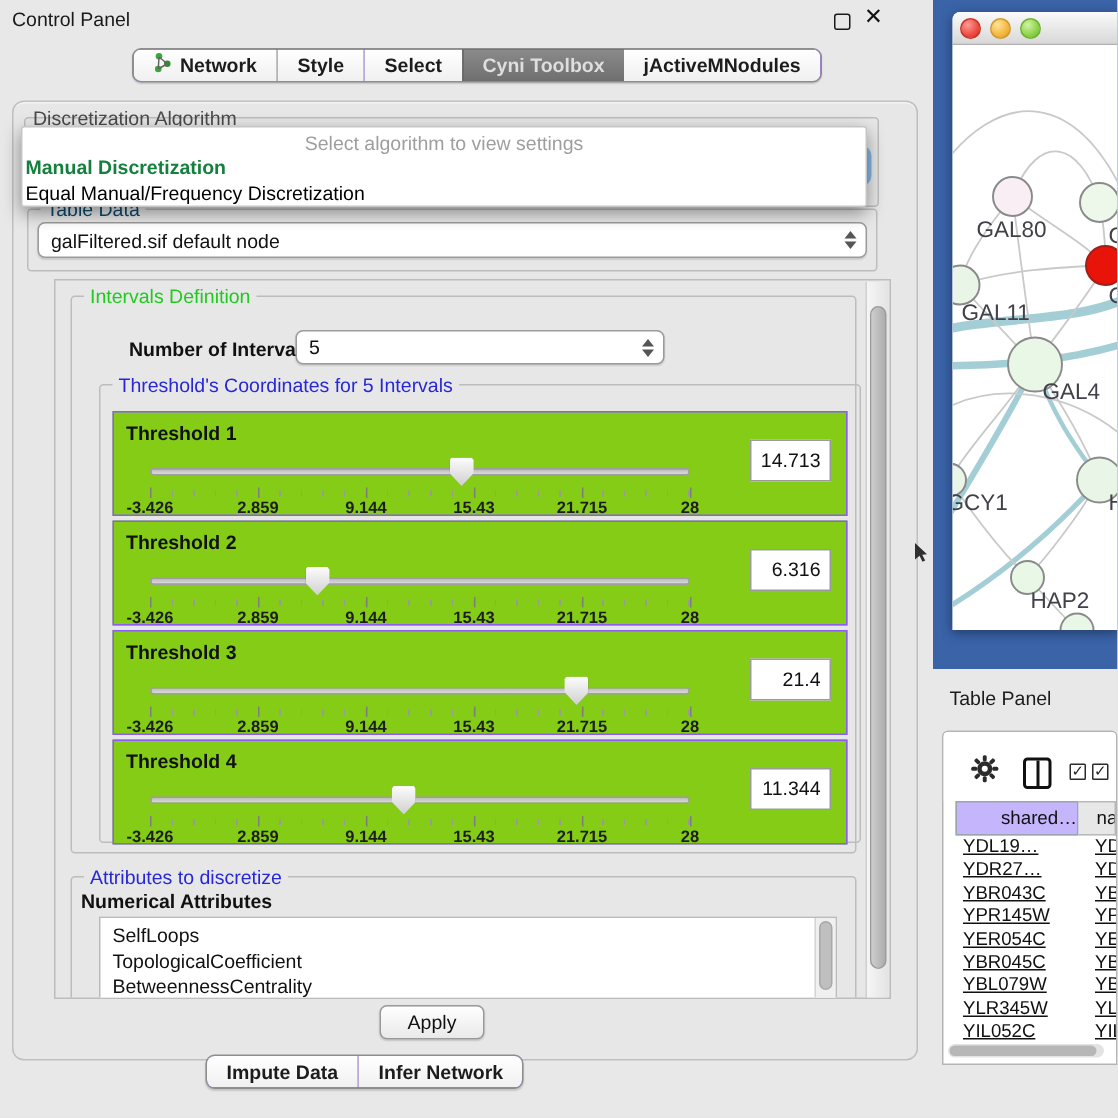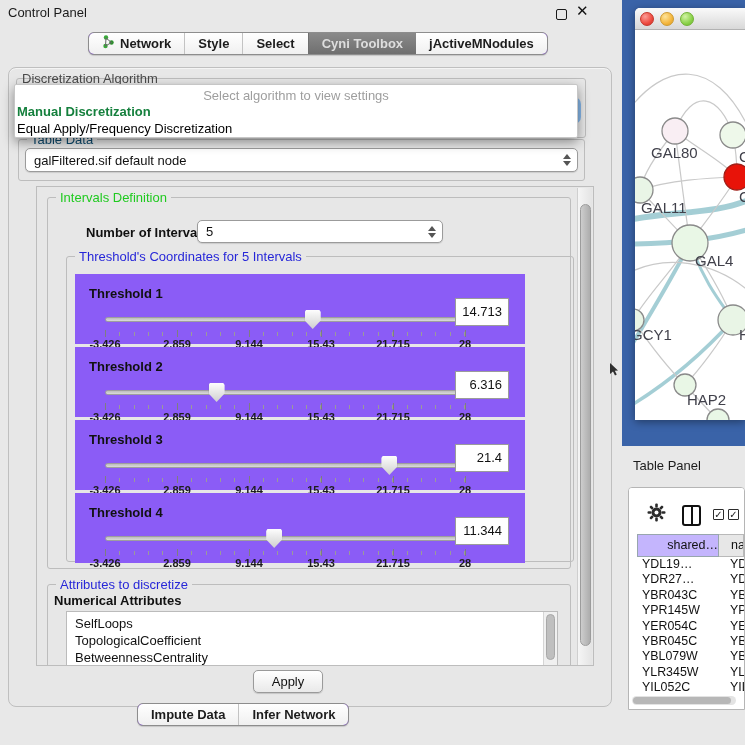--- a/index.html
+++ b/index.html
@@ -56,21 +56,21 @@
   
   .viewport { left:36px; top:186px; width:558px; height:480px; border:1px solid #bdbdbd; background:#e7e7e7; overflow:hidden; }
   .vscroll { position:absolute; right:1px; top:1px; width:15px; height:478px; background:linear-gradient(to right,#f5f5f5,#e4e4e4); border-left:1px solid #cfcfcf; }
   .vscroll .thumb { position:absolute; left:2px; top:16px; width:11px; height:442px; border-radius:6px; background:linear-gradient(to right,#cdcdcd,#adadad); border:1px solid #9c9c9c; }
 
   .interval-group { left:10px; top:10px; width:524px; height:372px; }
   .noi-label { left:38px; top:27px; font-size:13px; font-weight:bold; position:absolute; }
   .noi-combo { left:149px; top:22px; width:246px; height:23px; }
   .thr-group { left:18px; top:58px; width:508px; height:306px; }
 
-  .thr-panel { position:absolute; left:8px; width:450px; height:70px; background:#8b5cf6; border:6px solid #8b5cf6; }
+  .thr-panel { position:absolute; left:8px; width:490px; height:70px; background:#84cc16; border:1px solid #8b5cf6; }
   .thr-title { position:absolute; left:8px; top:6px; font-size:13px; font-weight:bold; }
   .sld { position:absolute; left:24px; top:30px; width:360px; height:36px; }
   .sld .track { position:absolute; left:0; right:0; top:7px; height:5px; border-radius:3px; background:linear-gradient(#bdbdbd,#dadada); border:1px solid #9e9e9e; }
   .sld .thumb { position:absolute; top:0; width:16px; height:19px; transform:translateX(-50%); background:linear-gradient(#fdfdfd,#cfcfcf); clip-path:polygon(8% 0,92% 0,100% 10%,100% 55%,50% 100%,0 55%,0 10%); filter:drop-shadow(0 0 1px #777); }
   .ticks-minor { position:absolute; left:0; right:0; top:22px; height:4px; background-image:repeating-linear-gradient(to right,#9a9a9a 0 1px,transparent 1px 14.36px); }
   .tmaj { position:absolute; top:20px; width:1px; height:7px; background:#7e7e7e; }
   .slabel { position:absolute; top:28px; transform:translateX(-50%); font-size:11px; font-weight:bold; color:#1d1d1d; white-space:nowrap; }
   .p0{left:0}.p1{left:20%}.p2{left:40%}.p3{left:60%}.p4{left:80%}.p5{left:100%}
   .valbox { position:absolute; right:10px; top:18px; width:54px; height:28px; background:#fff; border:1px solid #9b9b9b; font-size:13px; text-align:right; line-height:26px; padding-right:6px; }
 
@@ -98,21 +98,21 @@
   .tp-title { left:633px; top:458px; font-size:13px; color:#1c1c1c; }
   .tp-box { left:628px; top:487px; width:117px; height:223px; background:#fff; border:1px solid #b5b5b5; border-radius:4px 4px 0 0; overflow:hidden; }
   .tp-toolbar { position:relative; height:46px; background:#fff; }
   .split-icon { position:absolute; left:53px; top:17px; width:19px; height:21px; border:2px solid #111; border-radius:3px; }
   .split-icon:before { content:""; position:absolute; left:7px; top:0; width:2px; height:100%; background:#111; }
   .cb { position:absolute; top:21px; width:11px; height:11px; border:1.5px solid #2b2b2b; border-radius:1px; font-family:"DejaVu Sans",sans-serif; font-size:10px; line-height:9px; text-align:center; color:#222; }
   .tp-table { position:absolute; left:8px; right:0; top:46px; }
   .tp-head { display:flex; height:23px; font-size:12.5px; }
   .th0 { width:82px; background:#c4b5fd; border:1px solid #98a6ad; text-align:right; line-height:21px; }
   .th1 { flex:1; background:#e7e7e7; border:1px solid #b9b9b9; border-left:none; line-height:21px; padding-left:12px; overflow:hidden; white-space:nowrap; }
-  .tp-rows { height:154px; overflow:hidden; }
+  .tp-rows { height:154px; overflow:hidden;text-decoration:underline; }
   .trow { display:flex; height:15.4px; font-size:12.4px; line-height:15px; }
   .td0 { width:82px; padding-left:5px; white-space:nowrap; overflow:hidden; }
   .td1 { flex:1; padding-left:11px; white-space:nowrap; overflow:hidden; }
   .hscroll { position:absolute; left:3px; top:208px; width:104px; height:9px; background:#e3e3e3; border-radius:5px; }
   .hscroll .thumb { position:absolute; left:1px; top:1px; width:98px; height:7px; background:#b7b7b7; border-radius:4px; }
 
   .cursor { left:610px; top:362px; }
 </style>
 </head>
 <body>
@@ -149,21 +149,21 @@
 
 <div class="abs outer-panel"></div>
 
 <div class="abs group algo-group"></div>
 <div class="abs algo-label">Discretization Algorithm</div>
 <div class="abs algo-combo"></div>
 
 <div class="abs popup">
   <div class="hint">Select algorithm to view settings</div>
   <div class="opt1">Manual Discretization</div>
-  <div class="opt2">Equal Apply/Frequency Discretization</div>
+  <div class="opt2">Equal Manual/Frequency Discretization</div>
 </div>
 
 <div class="abs group tabledata-group">
   <span class="legend">Table Data</span>
   <div class="combo tabledata-combo">
     <span class="val">galFiltered.sif default node</span>
     <span class="stepper">
         <i class="up"></i>
         <i class="dn"></i>
       </span>

